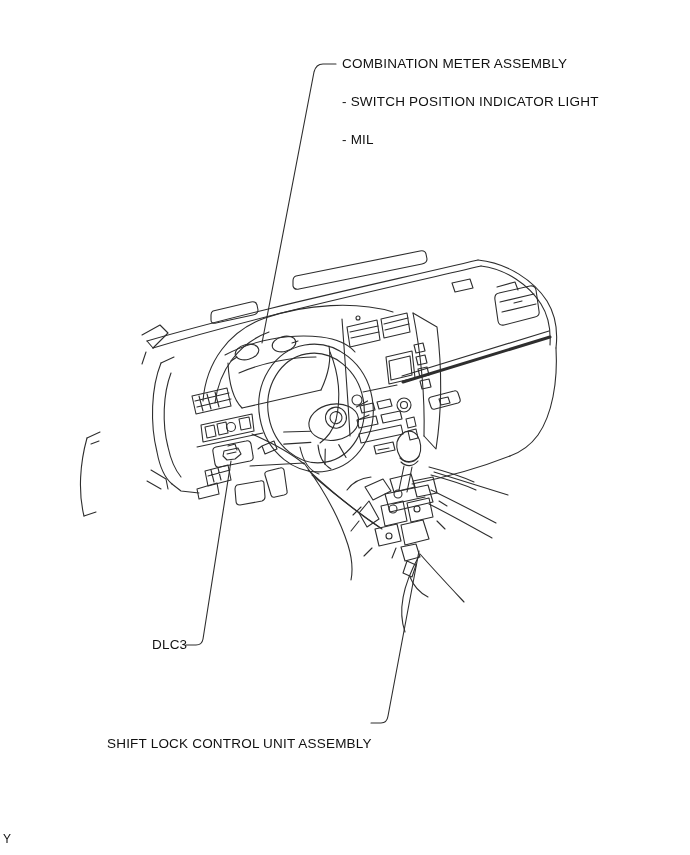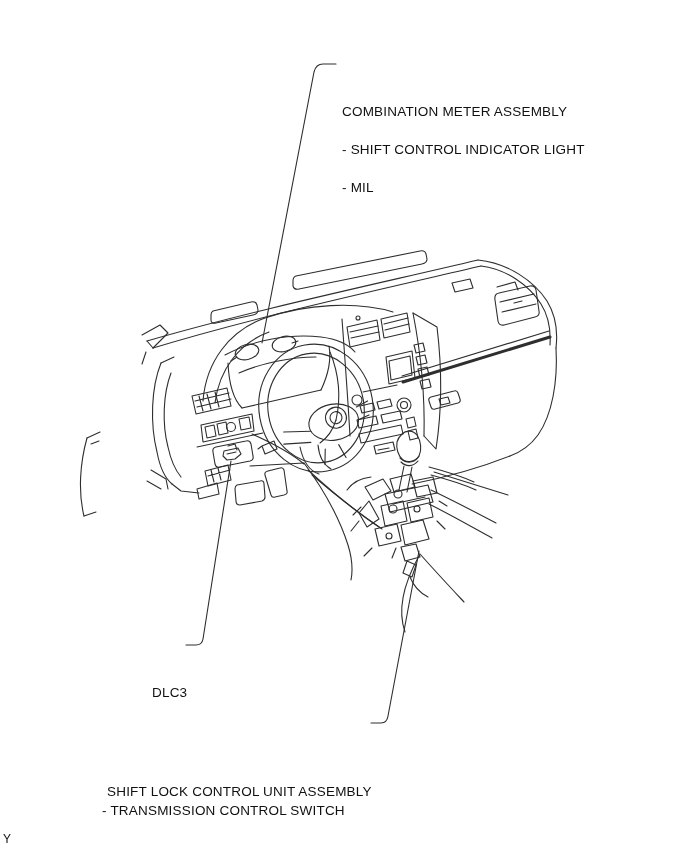--- a/index.html
+++ b/index.html
@@ -22,21 +22,20 @@
     width: 690px;
     height: 855px;
   }
   .lbl {
     position: absolute;
     font-size: 13.5px;
     line-height: 15px;
     color: #111111;
     white-space: nowrap;
     letter-spacing: 0.2px;
-    margin-top: 48px;
   }
   .lbl-combination-meter   { left: 342px; top: 56px;  }
   .lbl-shift-position      { left: 342px; top: 94px;  }
   .lbl-mil                 { left: 342px; top: 132px; }
   .lbl-dlc3                { left: 152px; top: 637px; }
   .lbl-shift-lock          { left: 107px; top: 736px; }
   .lbl-transmission-switch { left: 102px; top: 755px; }
   .page-marker {
     position: absolute;
     left: 3px;
@@ -225,24 +224,23 @@
       <g stroke-width="1.1">
         <path d="M336,64 L323,64 Q316,64 314,72 L262,343"></path>
         <path d="M186,645 L196,645 Q202,645 203,639 L231,461"></path>
         <path d="M371,723 L381,723 Q387,723 388,716 L419,551"></path>
       </g>
     </g>
   </svg>
 
   <div class="lbl lbl-combination-meter">COMBINATION METER ASSEMBLY</div>
 
-  <div class="lbl lbl-shift-position">- SHIFT CONTROL INDICATOR LIGHT</div>
+  <div class="lbl lbl-shift-position">- SWITCH POSITION INDICATOR LIGHT</div>
 
   <div class="lbl lbl-mil">- MIL</div>
 
   <div class="lbl lbl-dlc3">DLC3</div>
 
   <div class="lbl lbl-shift-lock">SHIFT LOCK CONTROL UNIT ASSEMBLY</div>
 
-  <div class="lbl lbl-transmission-switch">- TRANSMISSION CONTROL SWITCH</div>
 
   <div class="page-marker">Y</div>
 </div>
 
 </body></html>

